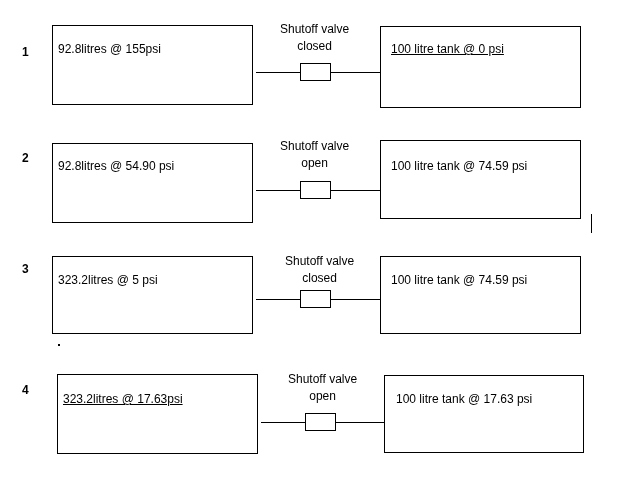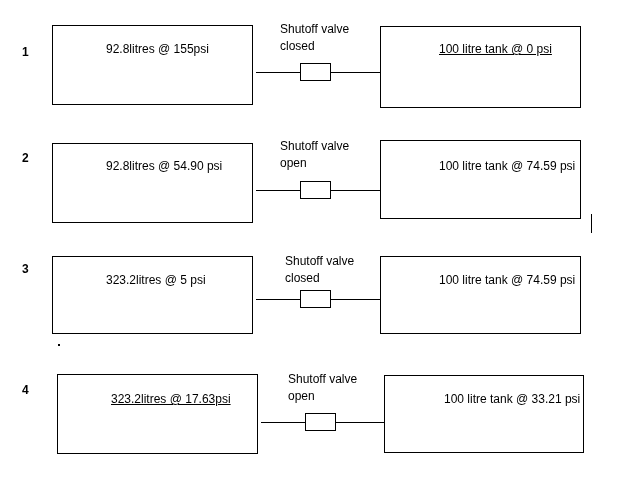--- a/index.html
+++ b/index.html
@@ -41,28 +41,28 @@
     box-sizing: border-box;
     border: 1.3px solid #000000;
     background: #ffffff;
   }
   .tank-label {
     position: absolute;
     font-size: 12px;
     line-height: 1;
     color: #000000;
     white-space: nowrap;
-    margin-left: 48px;
   }
   .valve-label {
     position: absolute;
     font-size: 12px;
     line-height: 17px;
     color: #000000;
     white-space: nowrap;
+    text-align: center;
   }
   .pipe {
     position: absolute;
     height: 0;
     border-top: 1.3px solid #000000;
   }
   .valve-body {
     position: absolute;
     box-sizing: border-box;
     border: 1.3px solid #000000;
@@ -155,16 +155,16 @@
     <div class="valve-label" style="left:288px; top:371px;">
       <div>Shutoff valve</div>
       <div>open</div>
     </div>
 
     <div class="pipe" style="left:261px; top:422px; width:45px;"></div>
     <div class="valve-body" style="left:305px; top:413px; width:31px; height:18px;"></div>
     <div class="pipe" style="left:335px; top:422px; width:49px;"></div>
 
     <div class="tank-box" style="left:384px; top:375px; width:200px; height:78px;"></div>
-    <div class="tank-label" style="left:396px; top:393px;">100 litre tank @ 33.21 psi</div>
+    <div class="tank-label" style="left:396px; top:393px;">100 litre tank @ 17.63 psi</div>
   </div>
 
 </div>
 
 </body></html>

